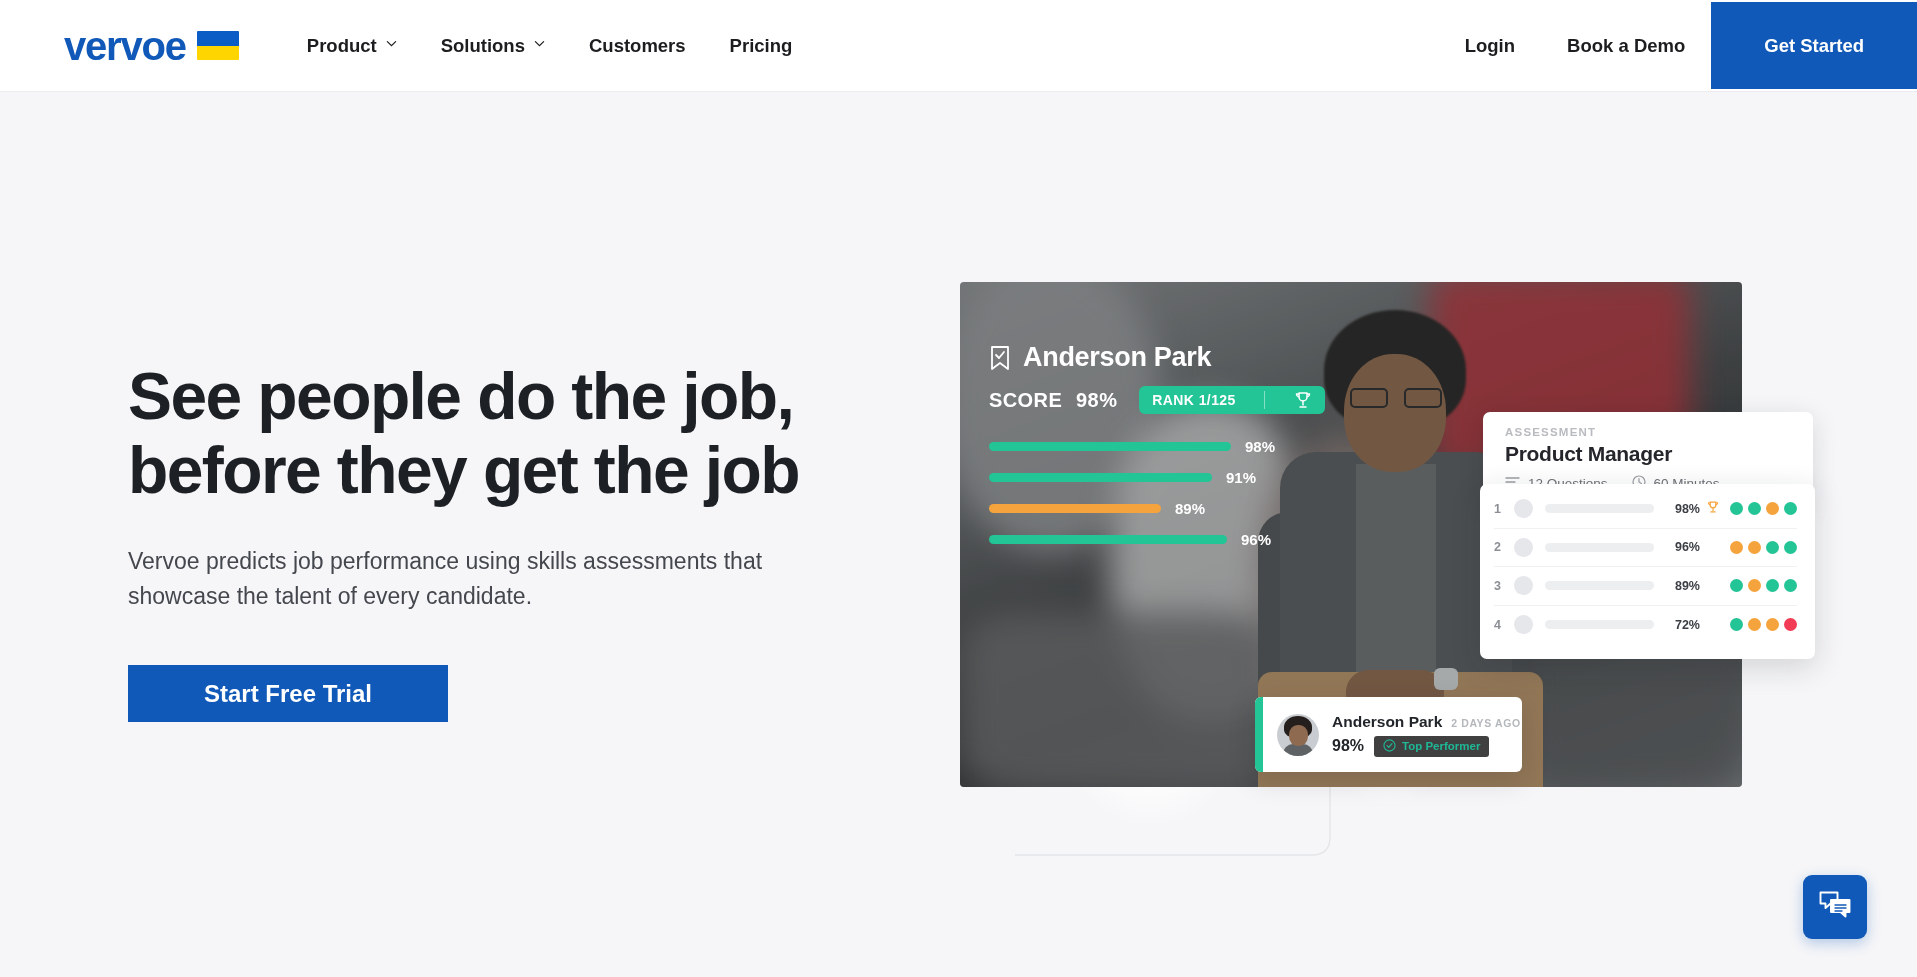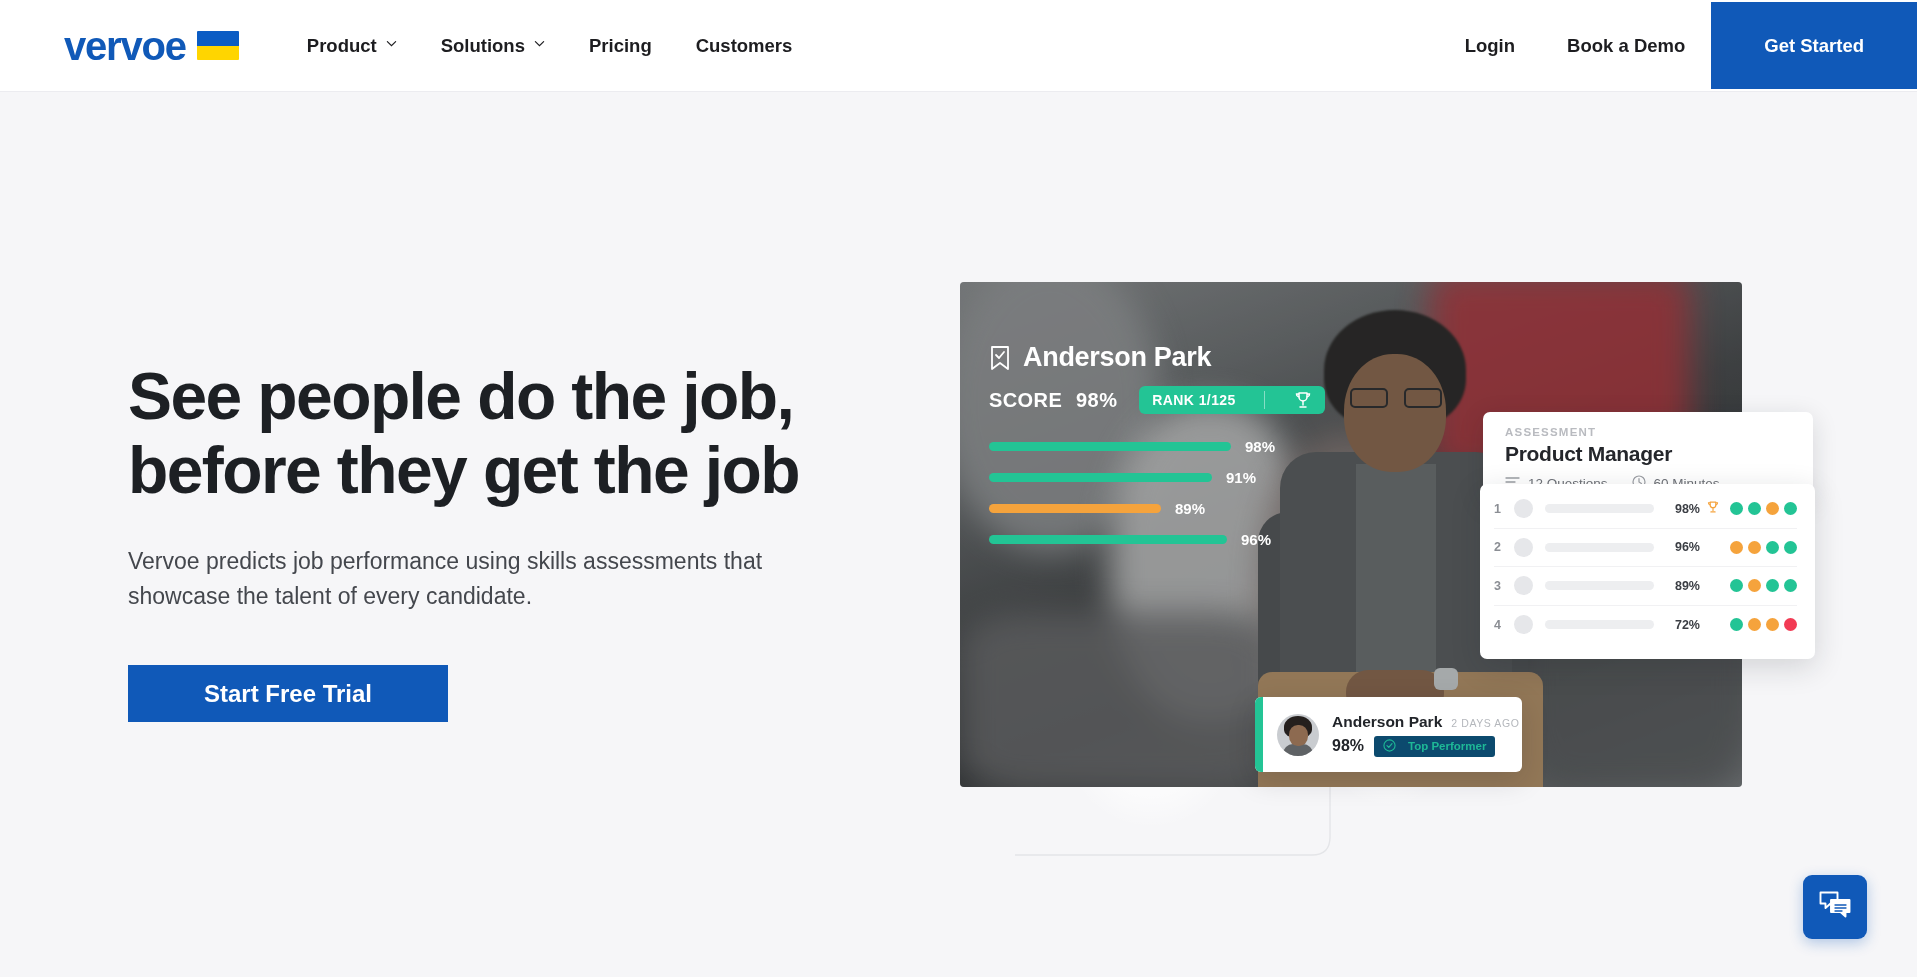--- a/index.html
+++ b/index.html
@@ -173,25 +173,25 @@
     display:flex; align-items:center; overflow:hidden;
   }
   .notif-accent { width: 8px; height:100%; background:#23c495; }
   .notif-av { width: 42px; height:42px; border-radius:50%; margin: 0 13px 0 14px; overflow:hidden; position:relative; background:#c9ccd0; flex:none; }
   .na-hair { position:absolute; left:7px; top:2px; width:28px; height:22px; background:#241f1d; border-radius:50% 50% 40% 40%; }
   .na-face { position:absolute; left:12px; top:11px; width:19px; height:21px; background:#8d6a50; border-radius:46%; }
   .na-body { position:absolute; left:6px; top:30px; width:30px; height:16px; background:#5f6265; border-radius:10px 10px 0 0; }
   .notif-txt { flex:1; }
   .nt-row1 { display:flex; align-items:baseline; gap:9px; }
   .nt-name { font-size: 15.5px; font-weight:700; color:#22252a; }
-  .nt-ago { font-size: 10.5px; font-weight:400; color:#b4b7bc; letter-spacing:.6px; }
+  .nt-ago { font-size: 10.5px; font-weight:700; color:#b4b7bc; letter-spacing:.6px; }
   .nt-row2 { display:flex; align-items:center; gap:10px; margin-top: 5px; }
   .nt-pct { font-size: 16px; font-weight:700; color:#22252a; }
   .nt-badge {
-    display:flex; align-items:center; gap:12px; background:#0c4a6e;
+    display:flex; align-items:center; gap:6px; background:#404040;
     border-radius:3px; padding: 3px 9px;
   }
   .nt-badge span { font-size: 11.5px; font-weight:700; color:#1eb896; }
 
   
   .conn { position:absolute; stroke:#e2e3e6; fill:none; left:0; top:0; pointer-events:none; }
   .halo { position:absolute; border-radius:50%; background: radial-gradient(circle, rgba(255,255,255,.95) 0%, rgba(255,255,255,.55) 45%, rgba(255,255,255,0) 72%); }
 
   
   .chat {
@@ -225,24 +225,24 @@
     </div>
     <div class="nav-item">
       <span>Solutions</span>
       <span class="chev">
         <svg width="11" height="11" viewBox="0 0 12 12">
             <path d="M1.5 4 L6 8.3 L10.5 4" stroke="#1d1d20" stroke-width="1.3" fill="none" stroke-linecap="round"></path>
           </svg>
       </span>
     </div>
     <div class="nav-item">
+      <span>Customers</span>
+    </div>
+    <div class="nav-item">
       <span>Pricing</span>
-    </div>
-    <div class="nav-item">
-      <span>Customers</span>
     </div>
   </nav>
 
   <div class="header-right">
     <div class="hr-link">Login</div>
     <div class="hr-link">Book a Demo</div>
     <div class="get-started">Get Started</div>
   </div>
 </div>
 

